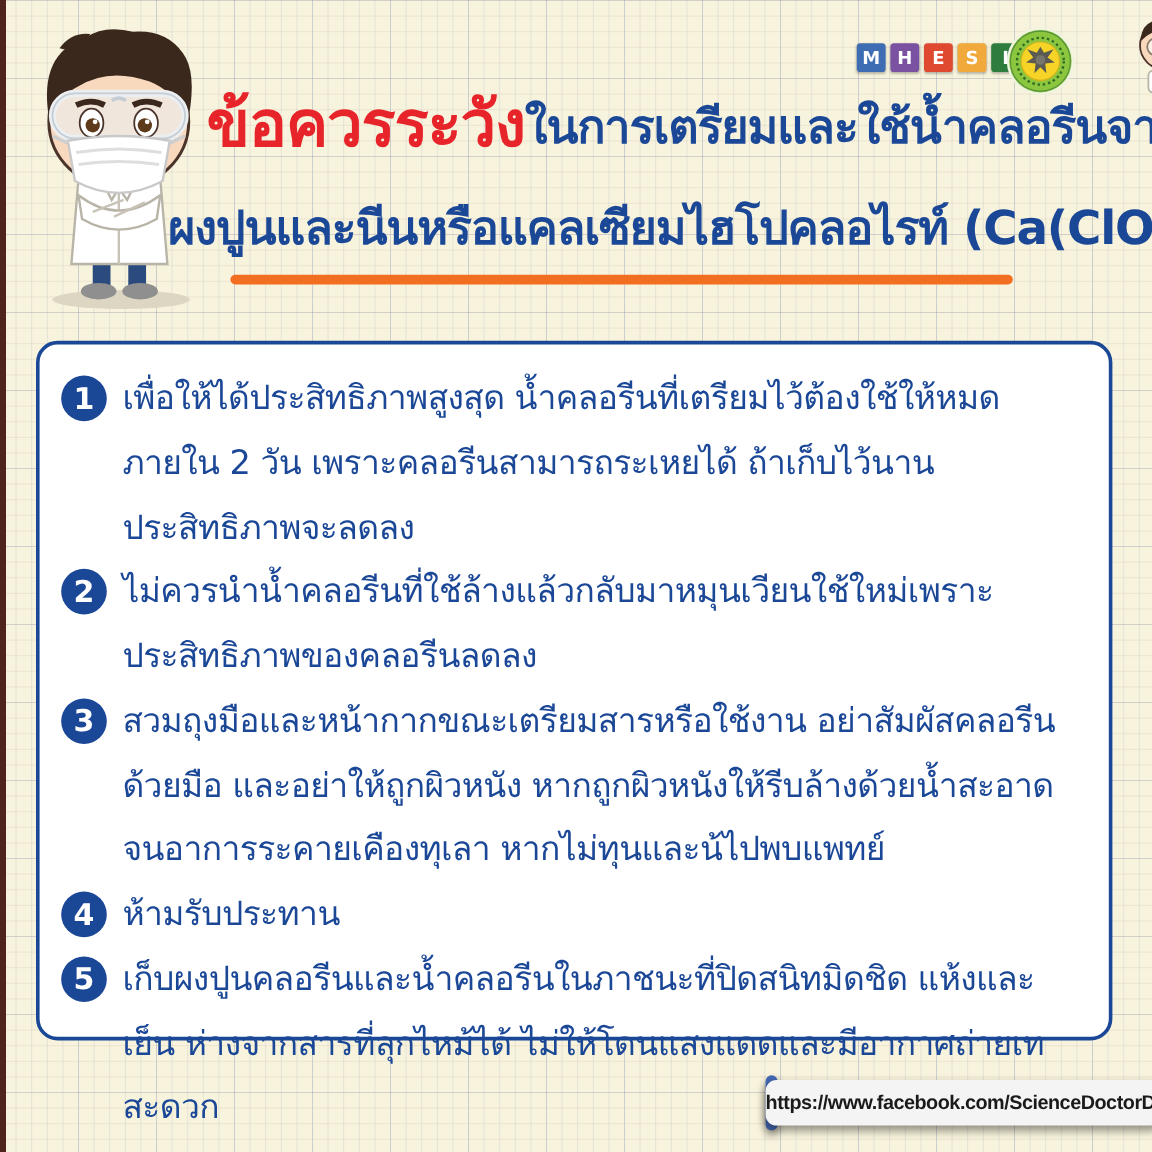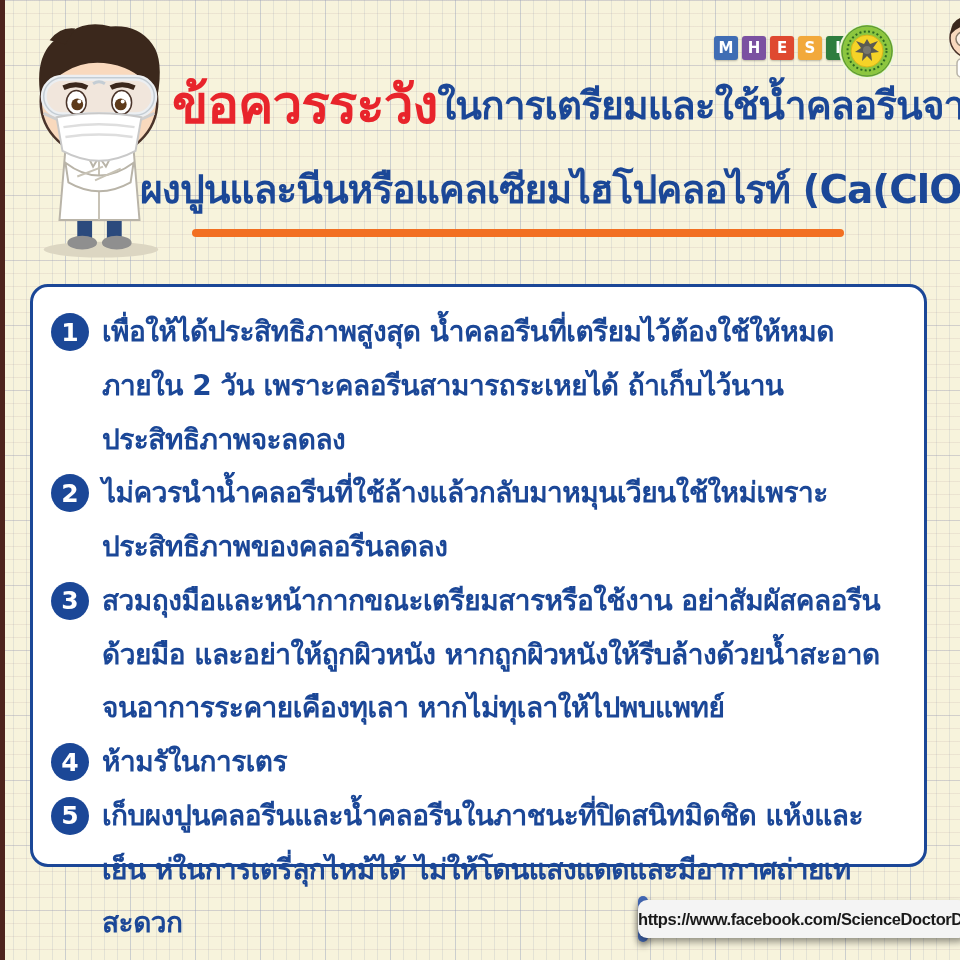--- a/index.html
+++ b/index.html
@@ -66,21 +66,21 @@
     padding:18px 22px 8px 18px;
     display:flex; flex-direction:column; justify-content:space-between;
   }
   .item{ display:flex; gap:13px; }
   .item-num{
     flex:0 0 38px; width:38px; height:38px; border-radius:50%;
     background:#1b4797; color:#ffffff; font-size:25px; font-weight:700;
     display:flex; align-items:center; justify-content:center; margin-top:8px;
   }
   .item-text{
-    color:#1b4797; font-size:28px; font-weight:700; line-height:1.92;
+    color:#1b4797; font-size:28px; font-weight:400; line-height:1.92;
     letter-spacing:-0.5px;
   }
 
   
   .fb-bar{
     position:absolute; left:638px; top:896px; width:312px; height:46px;
     display:flex; align-items:center; text-decoration:none; cursor:pointer;
   }
   .fb-icon-box{
     width:56px; height:46px; background:#4267b2; border-radius:12px;
@@ -203,29 +203,29 @@
   <div class="item">
     <div class="item-num">1</div>
     <div class="item-text">เพื่อให้ได้ประสิทธิภาพสูงสุด น้ำคลอรีนที่เตรียมไว้ต้องใช้ให้หมดภายใน 2 วัน เพราะคลอรีนสามารถระเหยได้ ถ้าเก็บไว้นานประสิทธิภาพจะลดลง</div>
   </div>
   <div class="item">
     <div class="item-num">2</div>
     <div class="item-text">ไม่ควรนำน้ำคลอรีนที่ใช้ล้างแล้วกลับมาหมุนเวียนใช้ใหม่เพราะประสิทธิภาพของคลอรีนลดลง</div>
   </div>
   <div class="item">
     <div class="item-num">3</div>
-    <div class="item-text">สวมถุงมือและหน้ากากขณะเตรียมสารหรือใช้งาน อย่าสัมผัสคลอรีนด้วยมือ และอย่าให้ถูกผิวหนัง หากถูกผิวหนังให้รีบล้างด้วยน้ำสะอาดจนอาการระคายเคืองทุเลา หากไม่ทุเลาให้ไปพบแพทย์</div>
+    <div class="item-text">สวมถุงมือและหน้ากากขณะเตรียมสารหรือใช้งาน อย่าสัมผัสคลอรีนด้วยมือ และอย่าให้ถูกผิวหนัง หากถูกผิวหนังให้รีบล้างด้วยน้ำสะอาดจนอาการระคายเคืองทุเลา หากไม่ทุนและน้ไปพบแพทย์</div>
   </div>
   <div class="item">
     <div class="item-num">4</div>
-    <div class="item-text">ห้ามรัในการเตร</div>
+    <div class="item-text">ห้ามรับประทาน</div>
   </div>
   <div class="item">
     <div class="item-num">5</div>
-    <div class="item-text">เก็บผงปูนคลอรีนและน้ำคลอรีนในภาชนะที่ปิดสนิทมิดชิด แห้งและเย็น ห่ในการเตรี่ลุกไหม้ได้ ไม่ให้โดนแสงแดดและมีอากาศถ่ายเทสะดวก</div>
+    <div class="item-text">เก็บผงปูนคลอรีนและน้ำคลอรีนในภาชนะที่ปิดสนิทมิดชิด แห้งและเย็น ห่างจากสารที่ลุกไหม้ได้ ไม่ให้โดนแสงแดดและมีอากาศถ่ายเทสะดวก</div>
   </div>
 </div>
 
 <a class="fb-bar">
   <span class="fb-icon-box">f</span>
   <span class="fb-url-box">
     <span class="fb-url">https://www.facebook.com/ScienceDoctorD/</span>
   </span>
 </a>
 

